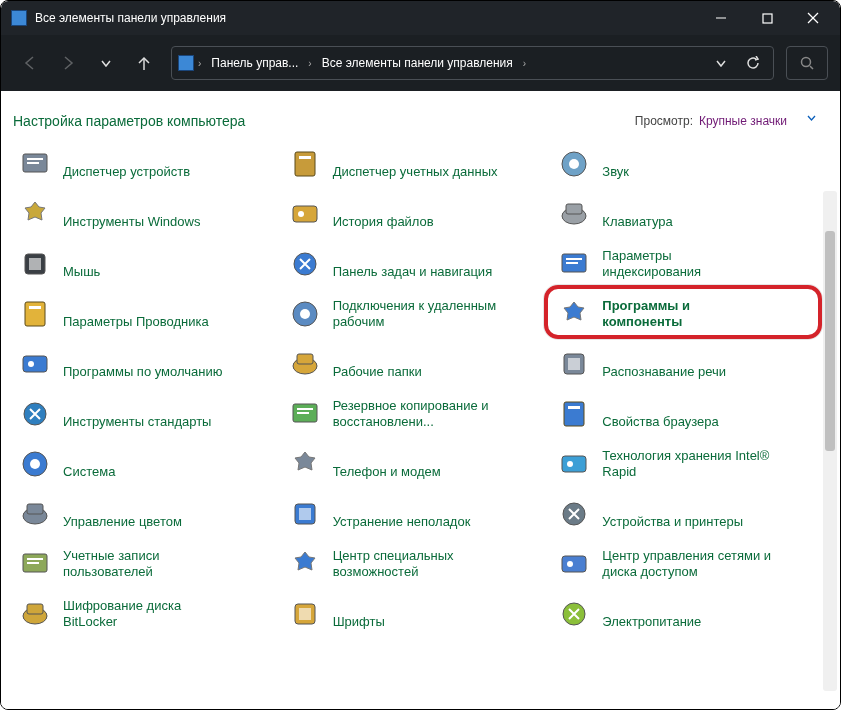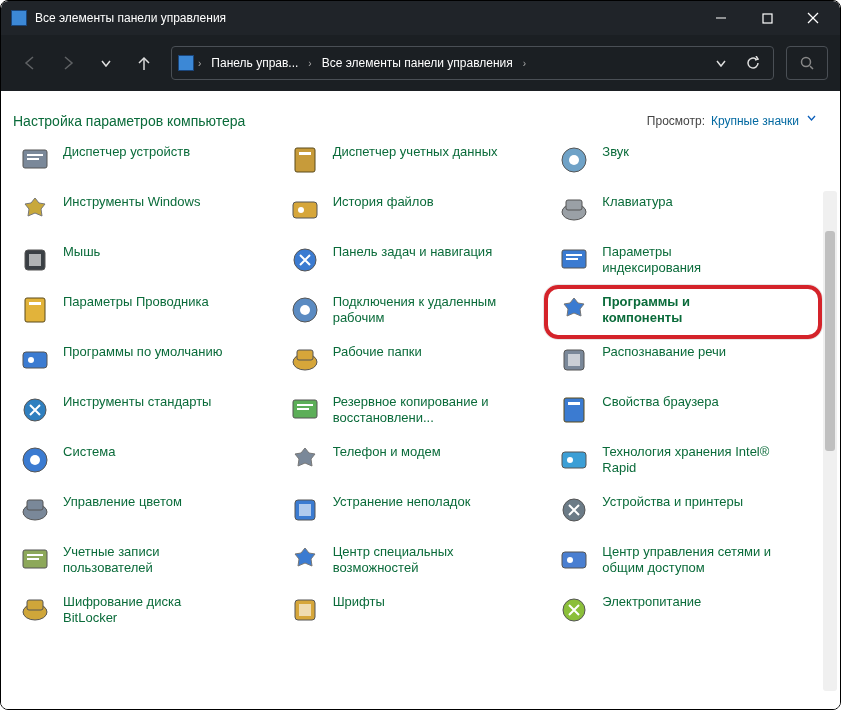--- a/index.html
+++ b/index.html
@@ -21,24 +21,24 @@
   .addr .spacer{flex:1}
   .search{width:42px;height:34px;border:1px solid #4a4f55;border-radius:4px;display:flex;align-items:center;justify-content:center}
   .search svg{stroke:#888;stroke-width:1.5;fill:none}
   .addr .appicon{width:16px;height:16px;background:#3c88d6;border:1px solid #1a457a}
   
   .content{background:#fff;height:calc(710px - 34px - 56px);padding:22px 24px 0 12px;position:relative}
   .heading{display:flex;align-items:center;justify-content:space-between;margin-bottom:14px}
   .heading h1{font-size:14px;font-weight:400;color:#0a6b3a}
   .viewsel{display:flex;align-items:center;gap:6px;font-size:12px}
   .viewsel .lbl{color:#444}
-  .viewsel .val{color:#0369a1;display:flex;align-items:flex-start;gap:8px}
+  .viewsel .val{color:#701a75;display:flex;align-items:flex-start;gap:20px}
   
   .grid{display:grid;grid-template-columns:repeat(3,1fr);column-gap:6px;row-gap:0}
-  .item{display:flex;align-items:flex-start;gap:12px;padding:7px 6px;min-height:50px;cursor:pointer;border-radius:3px;position:relative}
+  .item{display:flex;align-items:flex-end;gap:12px;padding:7px 6px;min-height:50px;cursor:pointer;border-radius:3px;position:relative}
   .item .ico{width:32px;height:32px;flex:0 0 32px;display:flex;align-items:center;justify-content:center}
   .item .txt{font-size:13px;color:#0a6b3a;line-height:1.25;max-width:170px}
   .highlight-box{position:absolute;border:4px solid #d4232a;border-radius:14px;pointer-events:none;box-shadow:0 0 0 1px rgba(0,0,0,.1)}
   
   .ico svg{width:32px;height:32px}
   .scrollbar{position:absolute;right:3px;top:100px;bottom:20px;width:14px;background:#f0f0f0;border-radius:3px}
   .scrollthumb{position:absolute;left:2px;right:2px;top:40px;height:220px;background:#c0c0c0;border-radius:3px}
 </style>
 </head>
 <body>
@@ -364,21 +364,21 @@
         </div>
         <div class="txt">Центр специальных возможностей</div>
       </div>
       <div class="item">
         <div class="ico">
           <svg viewBox="0 0 32 32">
             <rect x="4" y="8" width="24" height="16" rx="3" fill="#4a7fd1" stroke="#555"></rect>
             <circle cx="12" cy="16" r="3" fill="#fff"></circle>
           </svg>
         </div>
-        <div class="txt">Центр управления сетями и общим доступом</div>
+        <div class="txt">Центр управления сетями и диска доступом</div>
       </div>
       <div class="item">
         <div class="ico">
           <svg viewBox="0 0 32 32">
             <ellipse cx="16" cy="18" rx="12" ry="8" fill="#cfa63a" stroke="#555"></ellipse>
             <rect x="8" y="6" width="16" height="10" rx="2" fill="#cfa63a" stroke="#555"></rect>
           </svg>
         </div>
         <div class="txt">Шифрование диска BitLocker</div>
       </div>

